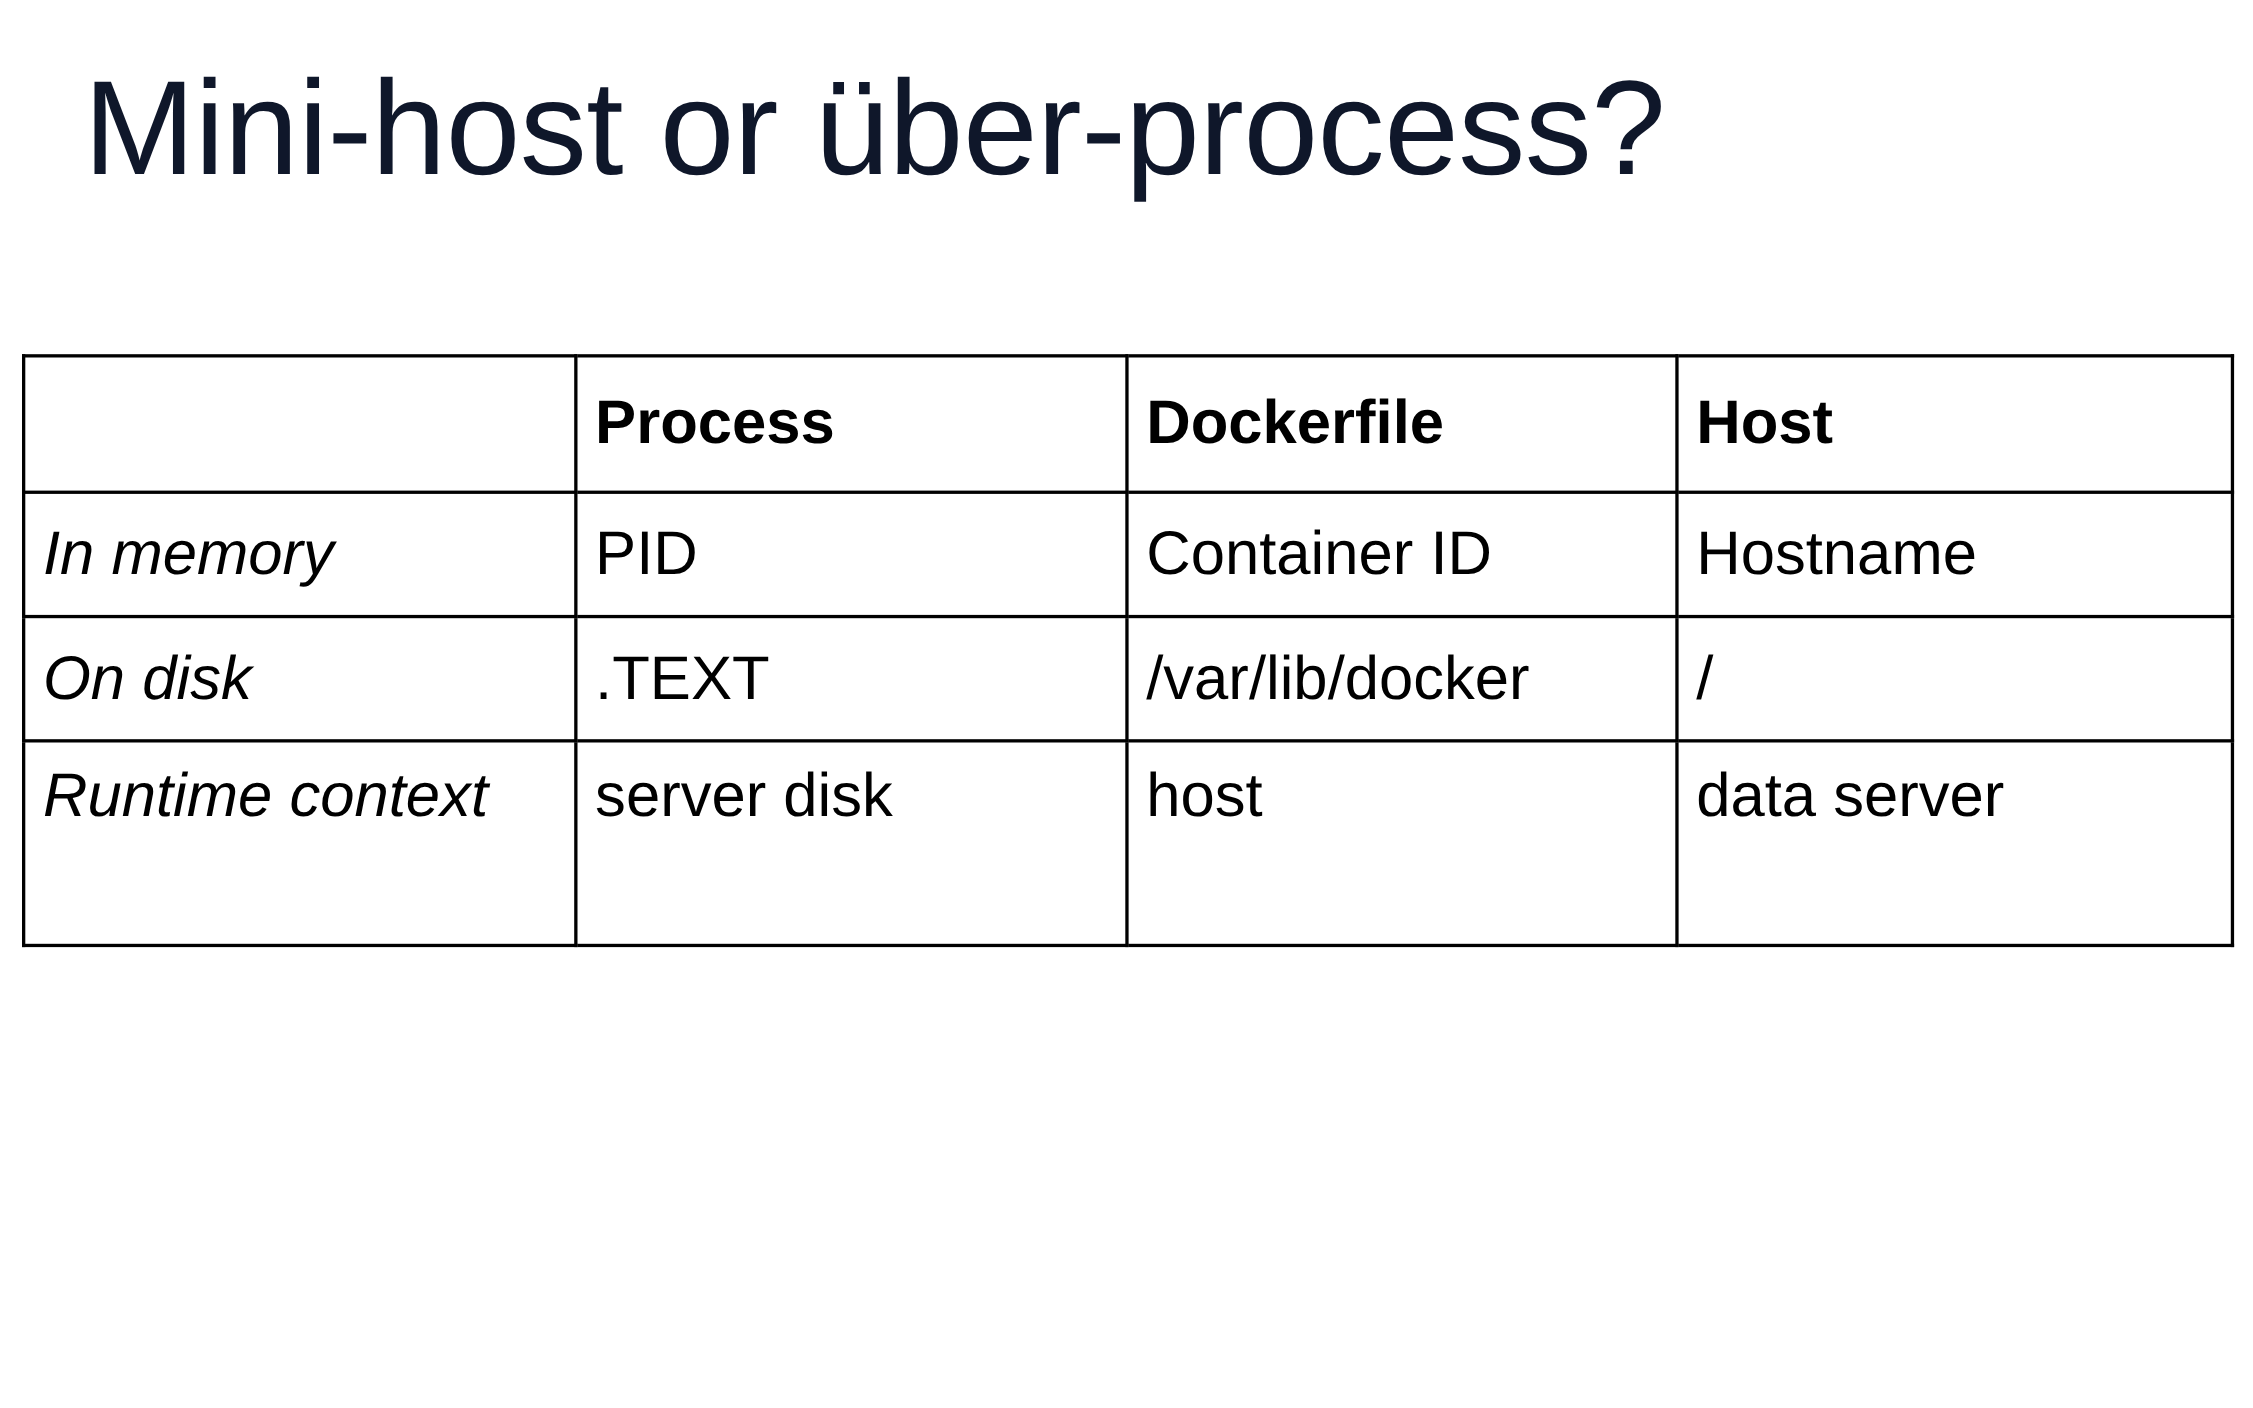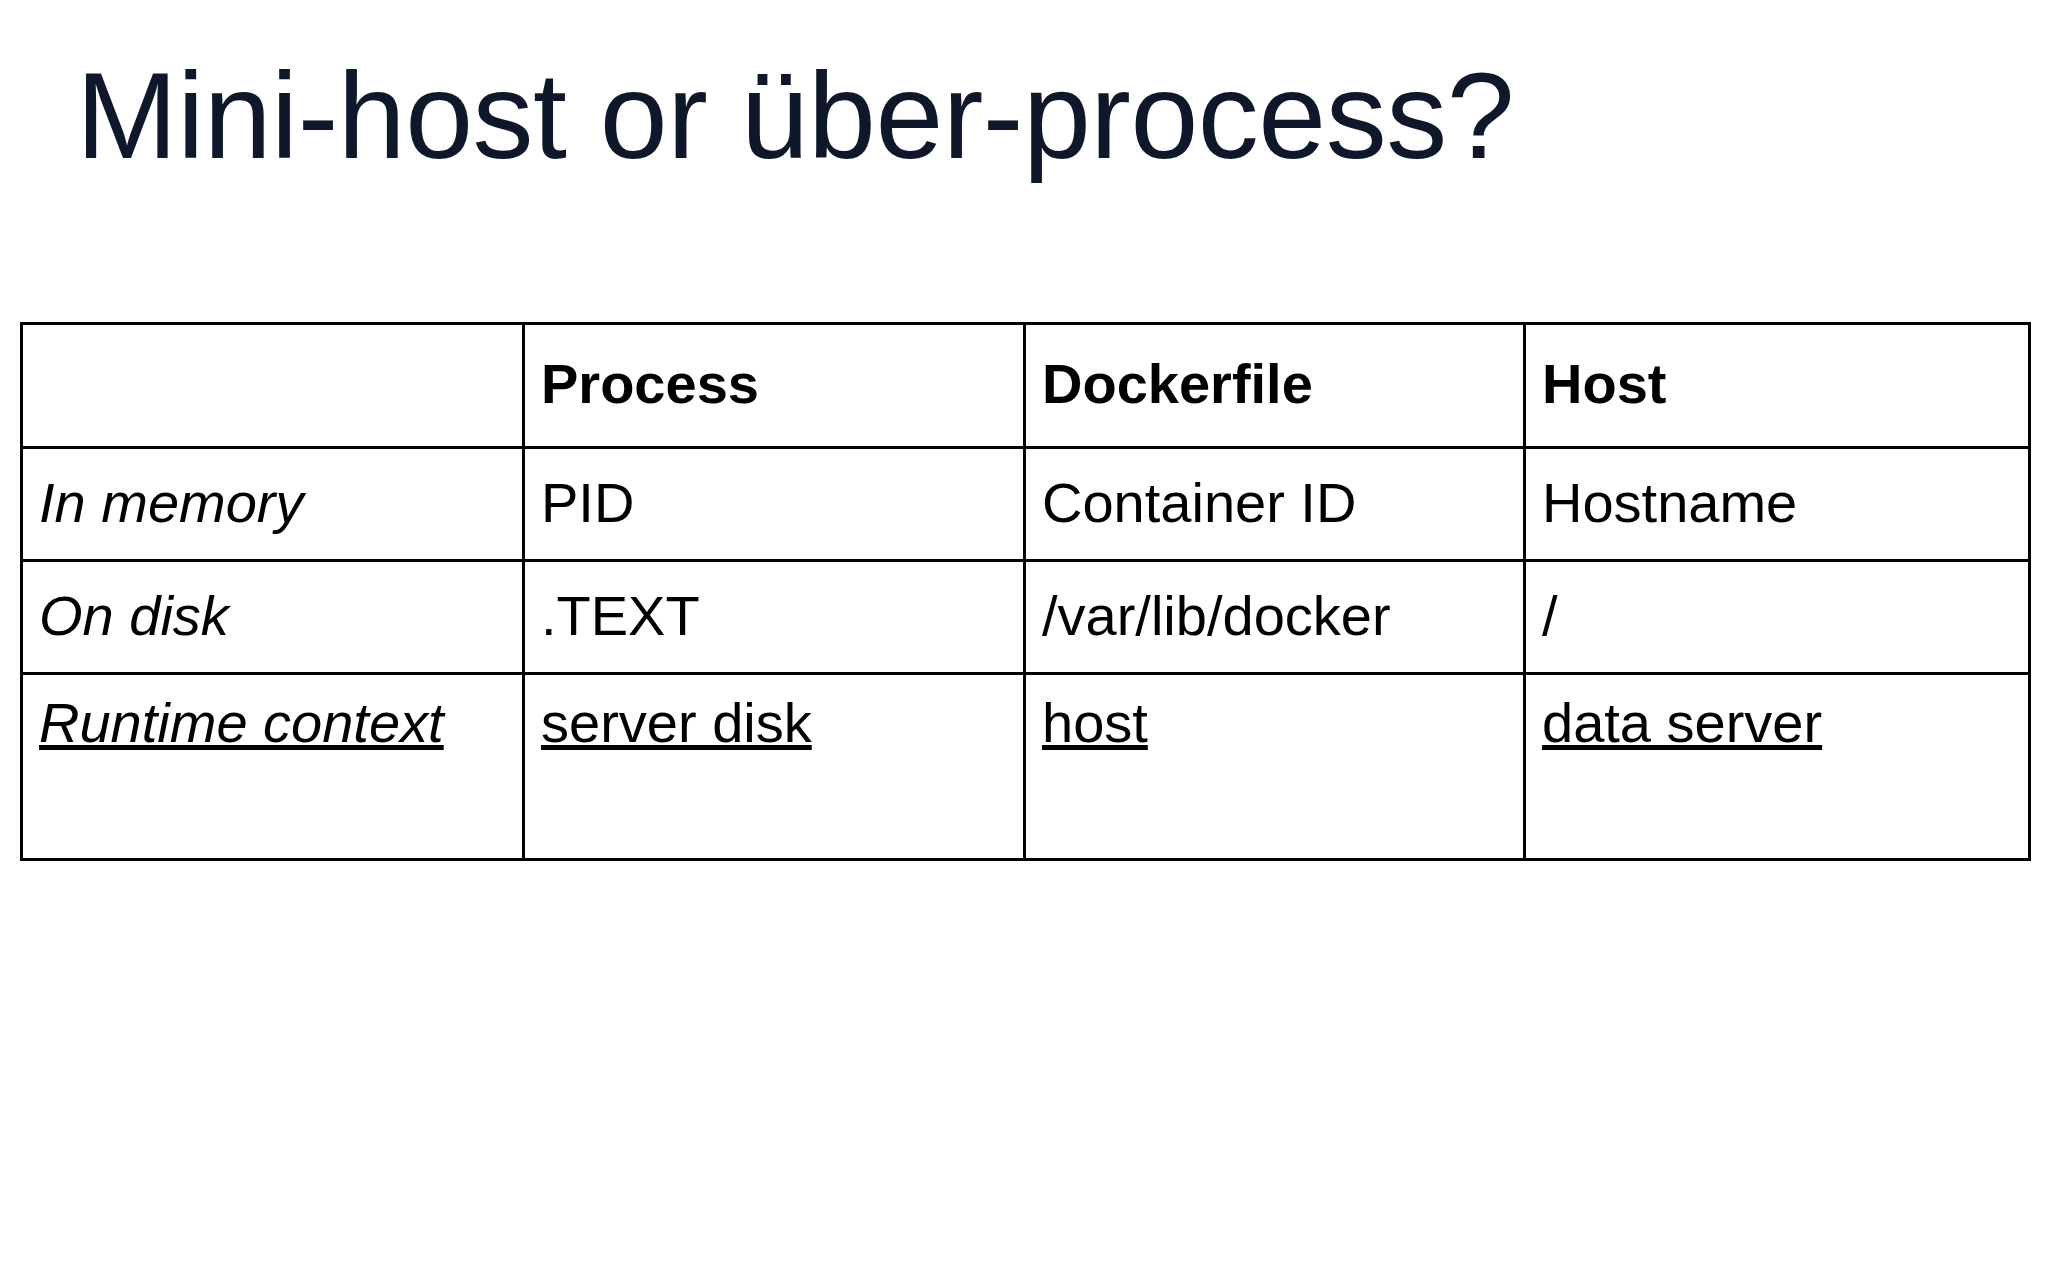--- a/index.html
+++ b/index.html
@@ -78,21 +78,21 @@
   th.corner { background: #ffffff; }
   th.hd-gray, td.cell-gray { background: #f1f1f1; }
   th.hd-lav,  td.cell-lav  { background: #d7d0ea; }
 
   
   td.rowlabel {
     font-style: italic;
     background: #ffffff;
   }
 
-  tr.tall td { height: 186px; vertical-align: top; padding-top: 16px; text-decoration: underline; }
+  tr.tall td { height: 186px; vertical-align: top; padding-top: 16px; }
   tr.tall td.rowlabel { white-space: normal; }
 </style>
 </head>
 <body>
 
 <div class="slide">
 
   <div class="slide-title">Mini-host or über-process?</div>
 
   <div class="table-wrap">

